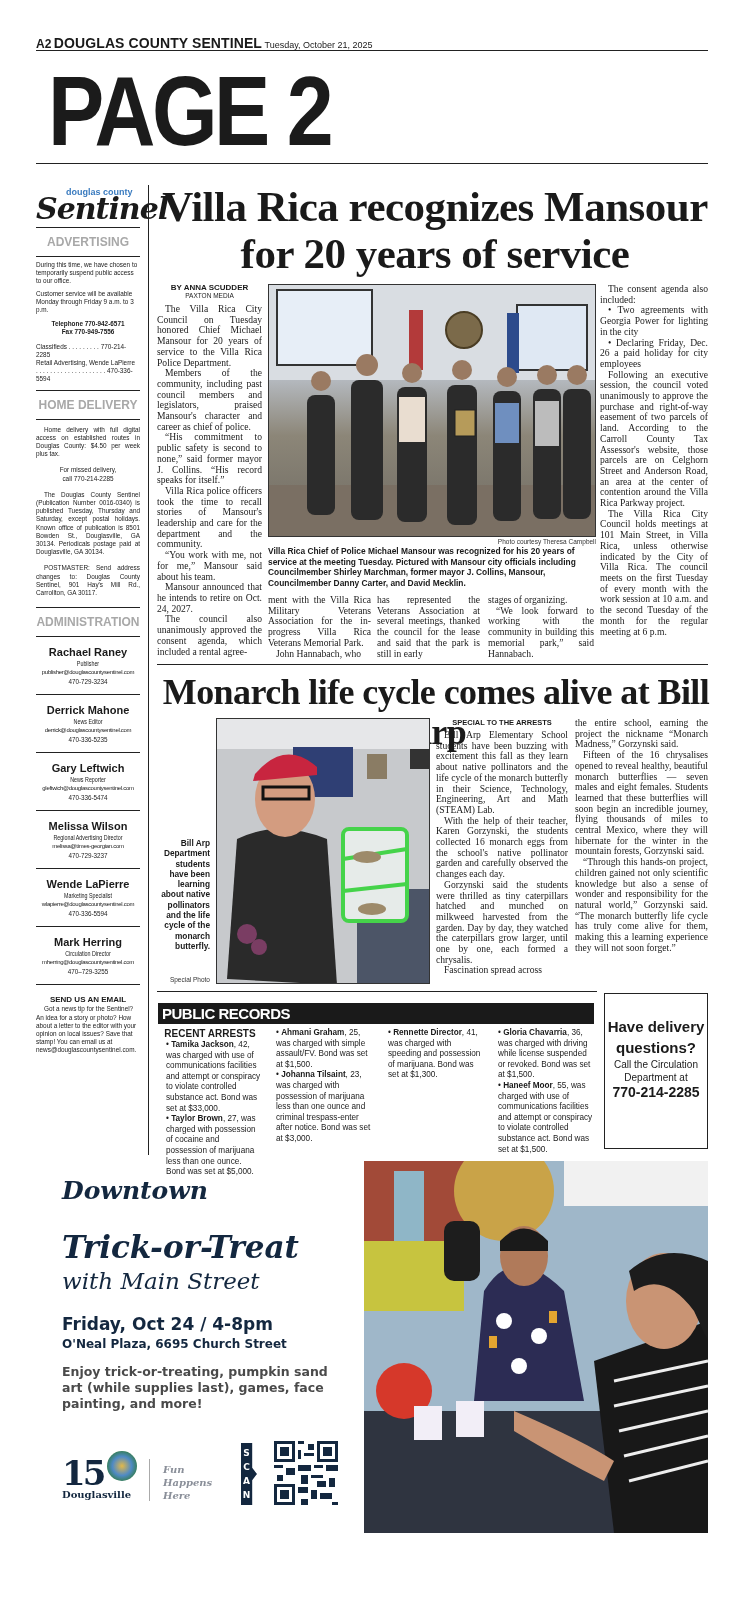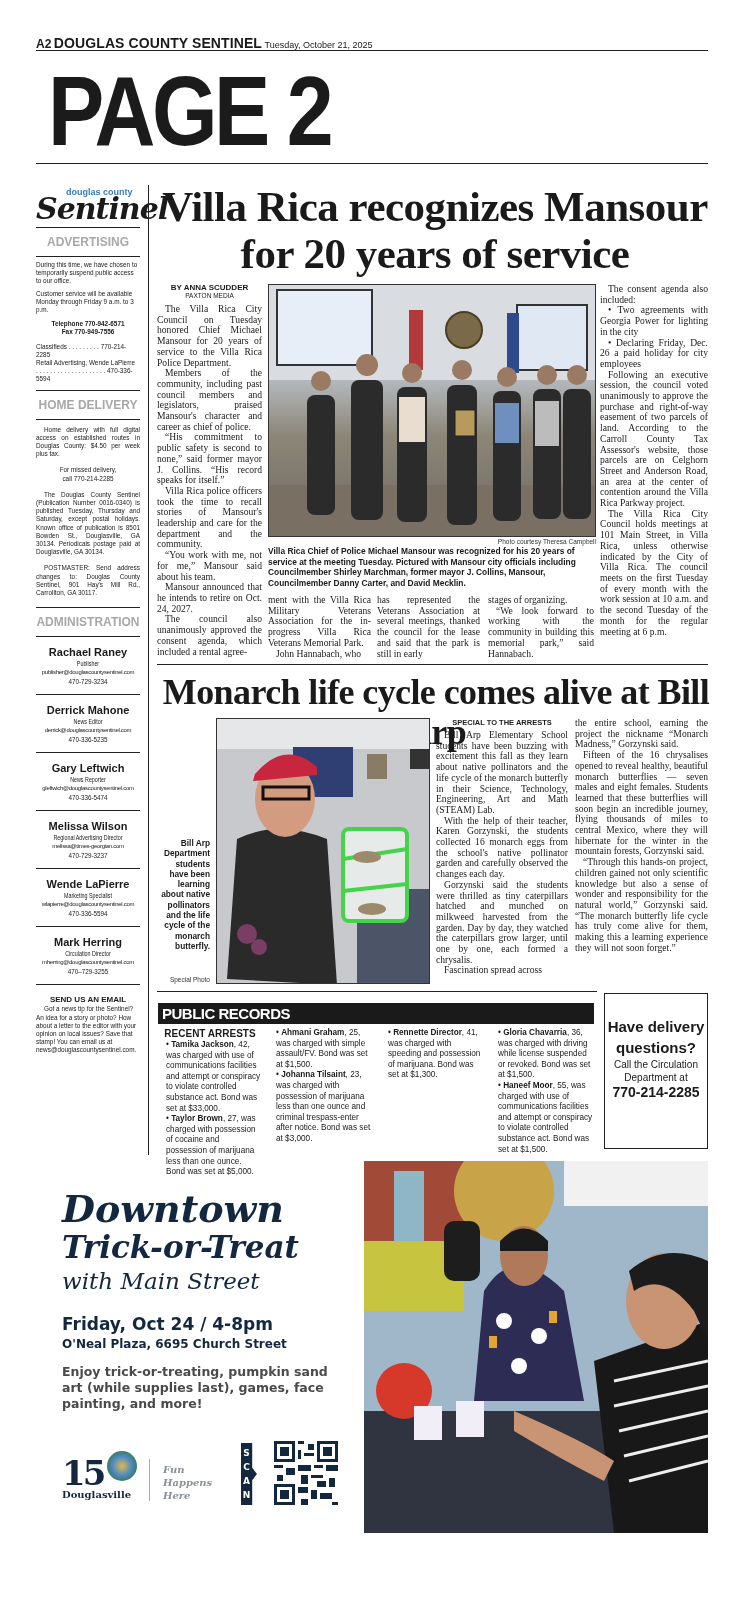--- a/index.html
+++ b/index.html
@@ -268,21 +268,21 @@
     <p class="ind"><span>• </span><b>Haneef Moor</b><span>, 55, was charged with use of communications facilities and attempt or conspiracy to violate controlled substance act. Bond was set at $1,500.</span></p>
   </div>
 
 <div id="delivery" class="abs">
   <div class="q">Have delivery questions?</div>
   <div class="c">Call the Circulation Department at</div>
   <div class="n">770-214-2285</div>
 </div>
 
 <div id="ad" class="abs">
-  <div class="ad-t" style="top:30px;font-size:38px;line-height:36px">Downtown</div>
+  <div class="ad-t" style="top:12px;font-size:25px;line-height:36px">Downtown</div>
   <div class="ad-t" style="top:68px;font-size:31px;line-height:36px">Trick-or-Treat</div>
   <div class="ad-t" style="top:106px;font-size:23px;line-height:28px;font-weight:normal">with Main Street</div>
   <div class="ad-s" style="top:153px;font-size:17px">Friday, Oct 24 / 4-8pm</div>
   <div class="ad-s" style="top:176px;font-size:12px">O'Neal Plaza, 6695 Church Street</div>
   <div class="ad-g" style="top:203px;width:290px;font-size:12.5px;line-height:16px">Enjoy trick-or-treating, pumpkin sand art (while supplies last), games, face painting, and more!</div>
   <div class="abs" style="left:26px;top:290px">
     <span style="font-family:'DejaVu Serif',serif;font-weight:bold;font-size:34px;color:#13273f;letter-spacing:-3px">15</span>
     <span style="display:inline-block;width:30px;height:30px;border-radius:50%;background:radial-gradient(circle,#e3b949 0,#4f8ac5 45%,#2f7a3c 80%);vertical-align:4px"></span>
     <div style="font-family:'DejaVu Serif',serif;font-weight:bold;font-size:10px;color:#13273f;margin-top:-4px">Douglasville</div>
   </div>

